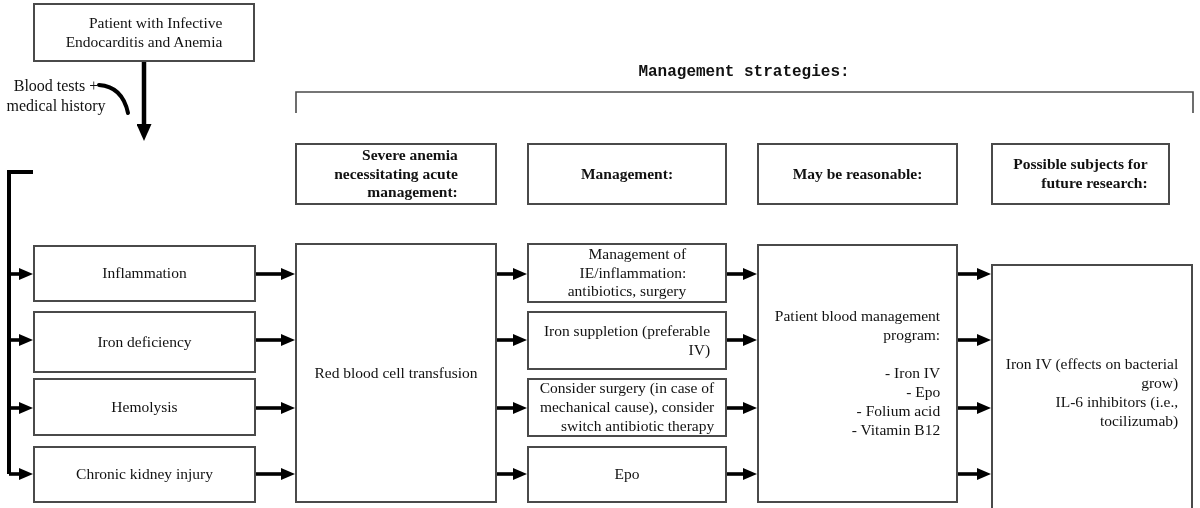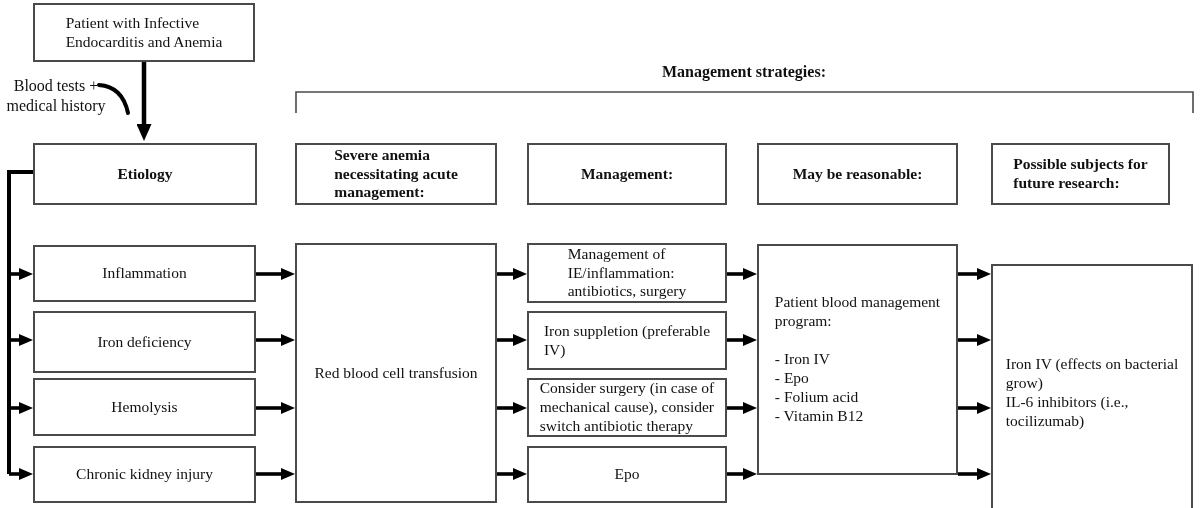--- a/index.html
+++ b/index.html
@@ -10,40 +10,41 @@
     font-family:"Liberation Serif","DejaVu Serif",serif;
     color:#111111;
     overflow:hidden;
   }
   .box{
     position:absolute;
     background:#ffffff;
     border:2px solid #4a4a4a;
     box-sizing:border-box;
     display:flex;align-items:center;justify-content:center;
-    text-align:left;
+    text-align:right;
     white-space:pre-line;
     font-size:15.5px;line-height:1.22;
     padding:1px 5px;
     z-index:2;
   }
   .hdr{font-weight:bold;}
   .flabel{
     position:absolute;
     white-space:pre-line;
     font-size:16px;line-height:1.25;
     text-align:center;
     z-index:2;
   }
   .strat{
     position:absolute;
     left:295px;top:63px;width:898px;
     text-align:center;
     font-weight:bold;font-size:16px;
     z-index:2;
+    font-family:Liberation Mono, monospace;
   }
   #connectors{position:absolute;left:0;top:0;z-index:1;}
 </style>
 </head>
 <body>
 
 <div id="canvas">
 
   <svg id="connectors" width="1200" height="508" viewBox="0 0 1200 508">
     <defs>
@@ -89,21 +90,20 @@
   </svg>
 
   <div class="box" style="left:33px;top:3px;width:222px;height:59px;">Patient with Infective
 Endocarditis and Anemia</div>
 
   <div class="flabel" style="left:0px;top:76px;width:112px;">Blood tests +
 medical history</div>
 
   <div class="strat">Management strategies:</div>
 
-  <div class="box hdr" style="left:33px;top:143px;width:224px;height:62px;">Etiology</div>
   <div class="box hdr" style="left:295px;top:143px;width:202px;height:62px;">Severe anemia
 necessitating acute
 management:</div>
   <div class="box hdr" style="left:527px;top:143px;width:200px;height:62px;">Management:</div>
   <div class="box hdr" style="left:757px;top:143px;width:201px;height:62px;">May be reasonable:</div>
   <div class="box hdr" style="left:991px;top:143px;width:179px;height:62px;">Possible subjects for
 future research:</div>
 
   <div class="box" style="left:33px;top:245px;width:223px;height:57px;">Inflammation</div>
   <div class="box" style="left:33px;top:311px;width:223px;height:62px;">Iron deficiency</div>
@@ -115,21 +115,21 @@
   <div class="box" style="left:527px;top:243px;width:200px;height:60px;">Management of
 IE/inflammation:
 antibiotics, surgery</div>
   <div class="box" style="left:527px;top:311px;width:200px;height:59px;">Iron suppletion (preferable
 IV)</div>
   <div class="box" style="left:527px;top:378px;width:200px;height:59px;">Consider surgery (in case of
 mechanical cause), consider
 switch antibiotic therapy</div>
   <div class="box" style="left:527px;top:446px;width:200px;height:57px;">Epo</div>
 
-  <div class="box" style="left:757px;top:244px;width:201px;height:231px;">Patient blood management
+  <div class="box" style="left:757px;top:244px;width:201px;height:259px;">Patient blood management
 program:
 
 - Iron IV
 - Epo
 - Folium acid
 - Vitamin B12</div>
 
   <div class="box" style="left:991px;top:244px;width:202px;height:258px;margin-top:20px;">Iron IV (effects on bacterial
 grow)
 IL-6 inhibitors (i.e.,

